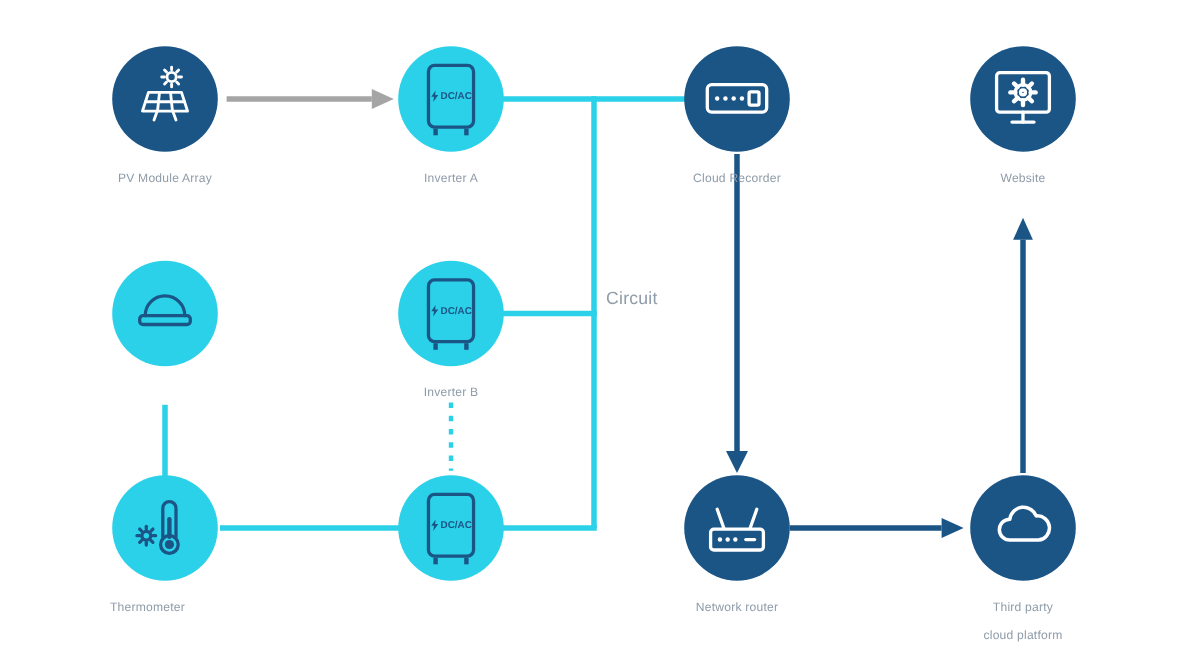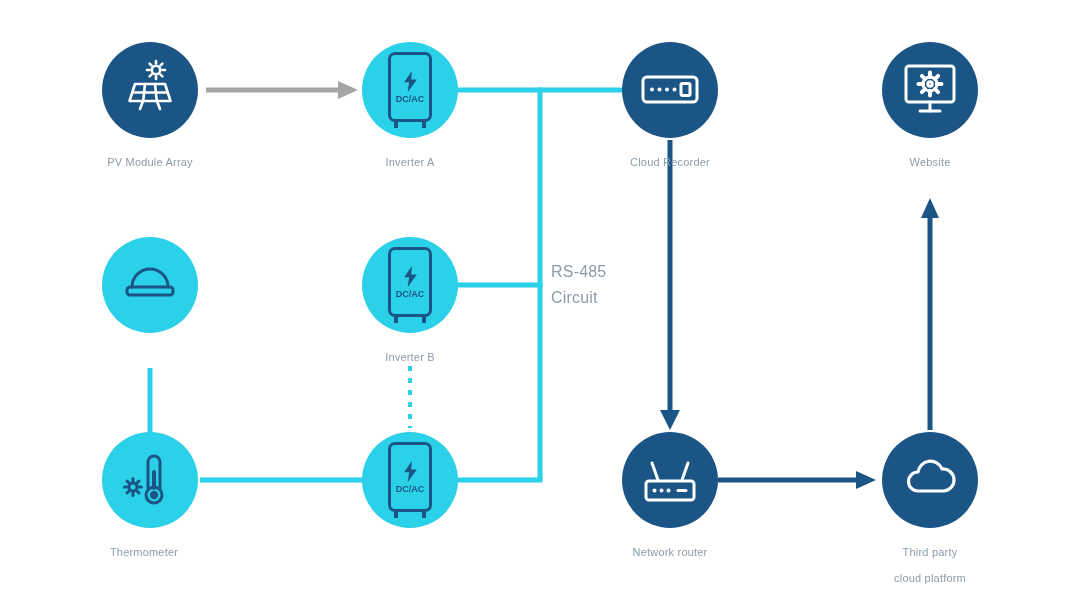--- a/index.html
+++ b/index.html
@@ -24,21 +24,21 @@
   .node{position:absolute;width:96px;height:96px;border-radius:50%;display:flex;align-items:center;justify-content:center;z-index:2;}
   .node.dark{background:var(--dark-blue);color:#ffffff;}
   .node.cyan{background:var(--cyan);color:var(--dark-blue);}
   .node svg.ic{width:64px;height:64px;display:block;}
 
   .label{position:absolute;z-index:3;text-align:center;color:var(--label);font-size:11px;line-height:26px;letter-spacing:.2px;}
   .annotation{position:absolute;z-index:3;text-align:left;color:var(--label);font-size:16px;line-height:26px;letter-spacing:.2px;}
 
   
   .inv{display:flex;flex-direction:column;align-items:center;}
-  .inv-box{width:44px;height:70px;border:3.5px solid var(--dark-blue);border-radius:7px;display:flex;flex-direction:column;align-items:center;justify-content:center;gap:1px;background:transparent;}
+  .inv-box{width:44px;height:59px;border:3.5px solid var(--dark-blue);border-radius:7px;display:flex;flex-direction:row;align-items:center;justify-content:center;gap:1px;background:transparent;}
   .inv-box svg{width:17px;height:23px;display:block;}
   .inv-badge{font-size:9px;font-weight:700;color:var(--dark-blue);line-height:10px;}
   .inv-feet{display:flex;justify-content:space-between;width:32px;}
   .inv-feet span{width:4px;height:6px;background:var(--dark-blue);}
 </style>
 </head>
 <body>
 
 <div class="canvas">
 
@@ -171,21 +171,20 @@
       </div>
       <div class="inv-feet">
           <span></span>
           <span></span>
         </div>
     </div>
   </div>
   <div class="label" style="left:310px;top:344px;width:200px">Inverter B</div>
 
   <div class="annotation" style="left:551px;top:259px;width:140px">
-    <div>RS-485</div>
     <div>Circuit</div>
   </div>
 
   <div class="node cyan" style="left:102px;top:432px">
     <svg class="ic" viewBox="0 0 64 64">
       <g fill="none" stroke="currentColor" stroke-width="3" stroke-linecap="round" stroke-linejoin="round">
         <path d="M30 40 V14 a6 6 0 0 1 12 0 V40"></path>
         <circle cx="36" cy="47" r="8"></circle>
         <circle cx="15" cy="39" r="4"></circle>
         <line x1="15" y1="33" x2="15" y2="30.5"></line>
@@ -194,21 +193,21 @@
         <line x1="21" y1="39" x2="23.5" y2="39"></line>
         <line x1="19.2" y1="34.8" x2="21" y2="33"></line>
         <line x1="10.8" y1="34.8" x2="9" y2="33"></line>
         <line x1="19.2" y1="43.2" x2="21" y2="45"></line>
         <line x1="10.8" y1="43.2" x2="9" y2="45"></line>
       </g>
       <line x1="36" y1="24" x2="36" y2="40" stroke="currentColor" stroke-width="4" stroke-linecap="round"></line>
       <circle cx="36" cy="47" r="4.2" fill="currentColor"></circle>
     </svg>
   </div>
-  <div class="label" style="left:24px;top:539px;width:240px">Thermometer</div>
+  <div class="label" style="left:14px;top:539px;width:240px">Thermometer</div>
 
   <div class="node cyan" style="left:362px;top:432px">
     <div class="inv">
       <div class="inv-box">
         <svg viewBox="0 0 24 32">
           <path d="M14 1 L3 17 h7 L8 31 L21 13 h-8 Z" fill="currentColor" style="color:var(--dark-blue)"></path>
         </svg>
         <div class="inv-badge">DC/AC</div>
       </div>
       <div class="inv-feet">

